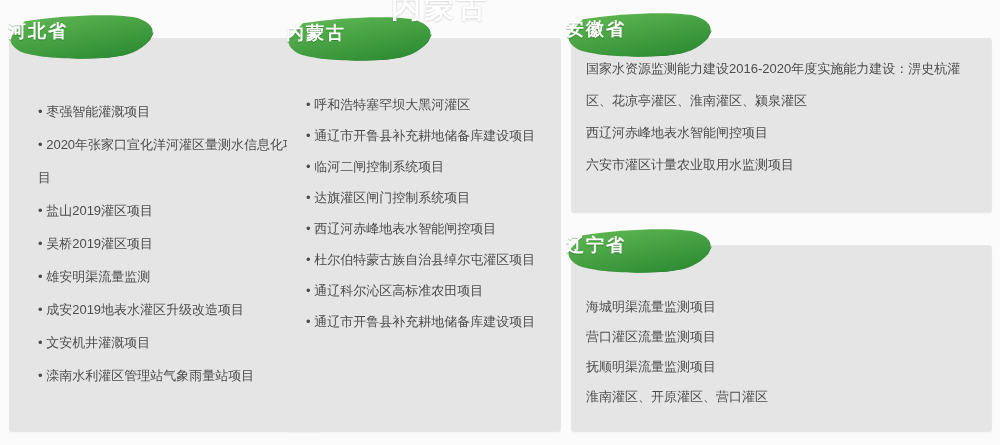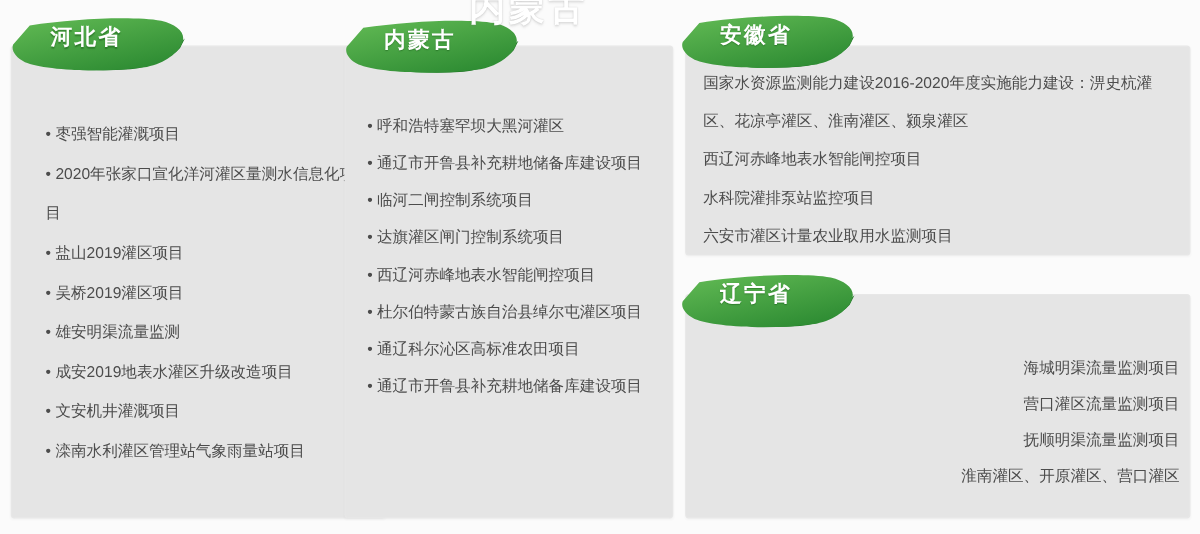--- a/index.html
+++ b/index.html
@@ -20,32 +20,31 @@
   .card-hebei     { left:9px;   top:38px;  width:312px; height:394px;padding-left:12px; }
   .card-neimenggu { left:287px; top:38px;  width:274px; height:394px; }
   .card-anhui     { left:571px; top:38px;  width:421px; height:175px; }
   .card-liaoning  { left:571px; top:245px; width:421px; height:187px; }
 
   .list { color:#4c4c4c; font-size:13px; }
   .list p { white-space: normal; }
   .list-hebei     { padding:56px 12px 0 16px; line-height:33px; }
   .list-neimenggu { padding:50px 8px  0 18px; line-height:31px; }
   .list-anhui     { padding:14px 6px  0 14px; line-height:32px; }
-  .list-liaoning  { padding:46px 8px  0 14px; line-height:30px;text-align:right; }
+  .list-liaoning  { padding:46px 8px  0 14px; line-height:30px; }
   .bulleted p::before { content:"\2022\00a0"; color:#4c4c4c; }
 
   .ribbon {
     position:absolute;
     width:148px; height:48px;
     z-index:5;
   }
   .ribbon svg { position:absolute; left:0; top:0; width:100%; height:100%; }
   .ribbon .ribbon-label {
     position:absolute; left:0; top:7px; width:128px;
-    text-align:center;
     color:#ffffff; font-size:18px; font-weight:bold;
     letter-spacing:2px;
     text-shadow: 0 1px 1px rgba(0,60,0,0.35);
   }
   .ribbon-hebei     { left:8px;   top:12px; }
   .ribbon-neimenggu { left:286px; top:14px; }
   .ribbon-anhui     { left:566px; top:10px; }
   .ribbon-liaoning  { left:566px; top:226px; }
 
   .ghost-title {
@@ -118,21 +117,20 @@
   <svg viewBox="0 0 150 48">
     <path d="M6,30 C20,44 60,49 102,46 C120,44 136,37 144,28 L148,20 C140,28 118,35 98,37 Z" fill="#1f7524"></path>
     <path d="M3,25 L17,9 C55,3 105,1 128,5 C141,8 149,15 146,23 C143,32 131,41 116,44 C72,50 28,46 13,40 C5,36 1,30 3,25 Z" fill="url(#ribbonGrad)"></path>
   </svg>
   <span class="ribbon-label">安徽省</span>
 </div>
 <div class="card card-anhui">
   <div class="list list-anhui">
     <p>国家水资源监测能力建设2016-2020年度实施能力建设：淠史杭灌区、花凉亭灌区、淮南灌区、颍泉灌区</p>
     <p>西辽河赤峰地表水智能闸控项目</p>
-    <p>水科院灌排泵站监控项目</p>
     <p>六安市灌区计量农业取用水监测项目</p>
   </div>
 </div>
 
 <div class="ribbon ribbon-liaoning">
   <svg viewBox="0 0 150 48">
     <path d="M6,30 C20,44 60,49 102,46 C120,44 136,37 144,28 L148,20 C140,28 118,35 98,37 Z" fill="#1f7524"></path>
     <path d="M3,25 L17,9 C55,3 105,1 128,5 C141,8 149,15 146,23 C143,32 131,41 116,44 C72,50 28,46 13,40 C5,36 1,30 3,25 Z" fill="url(#ribbonGrad)"></path>
   </svg>
   <span class="ribbon-label">辽宁省</span>

